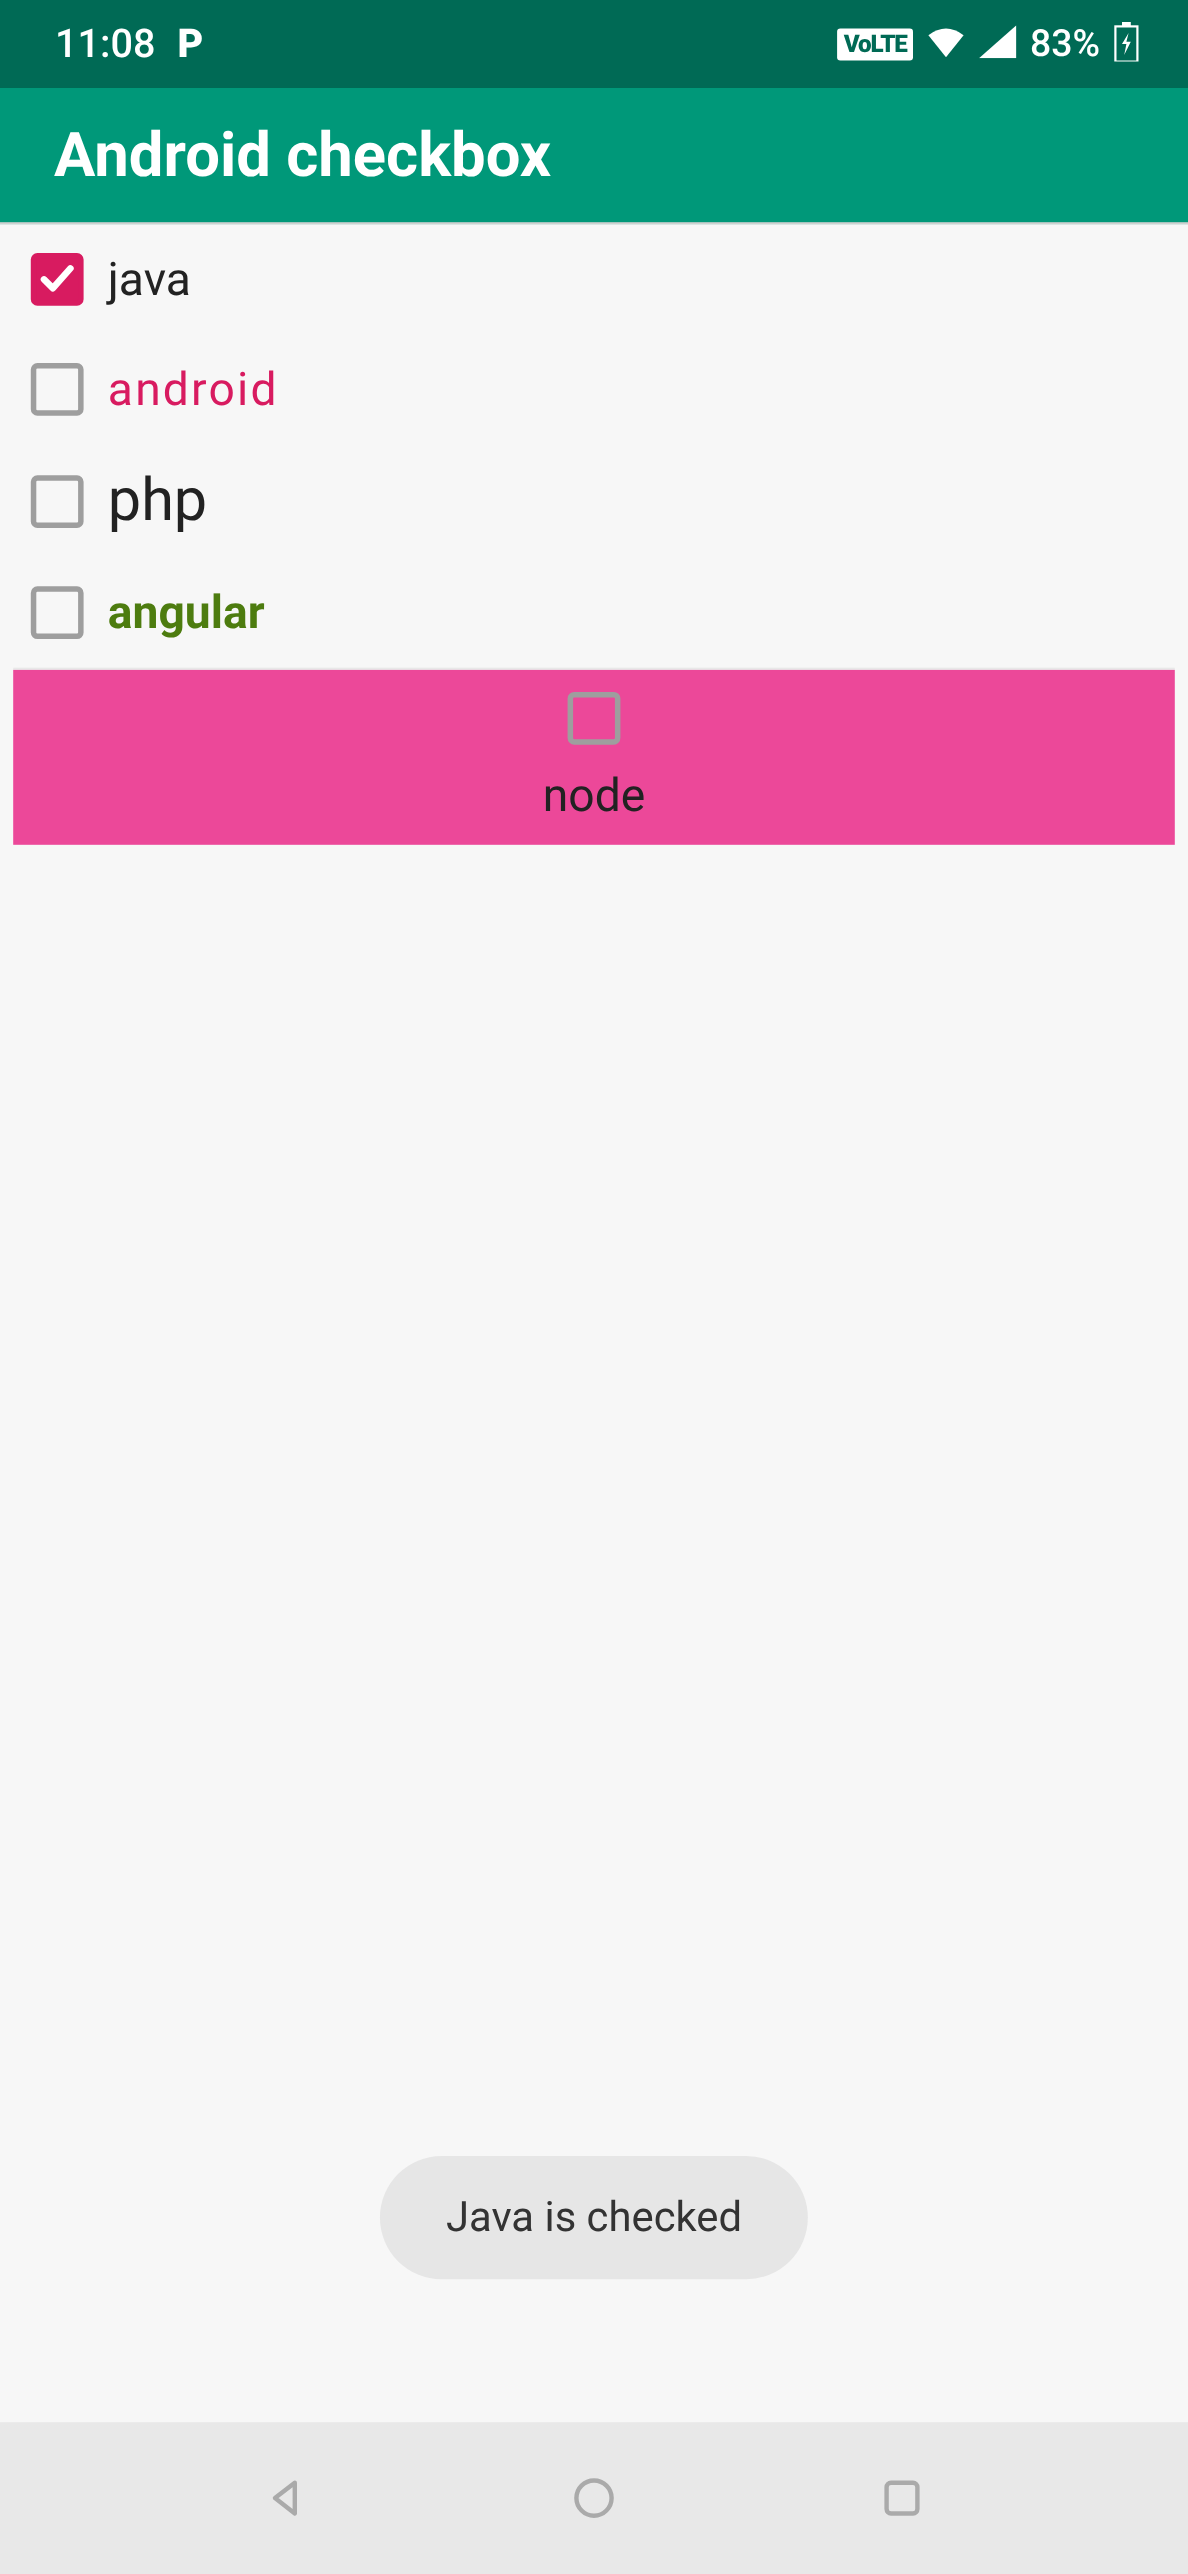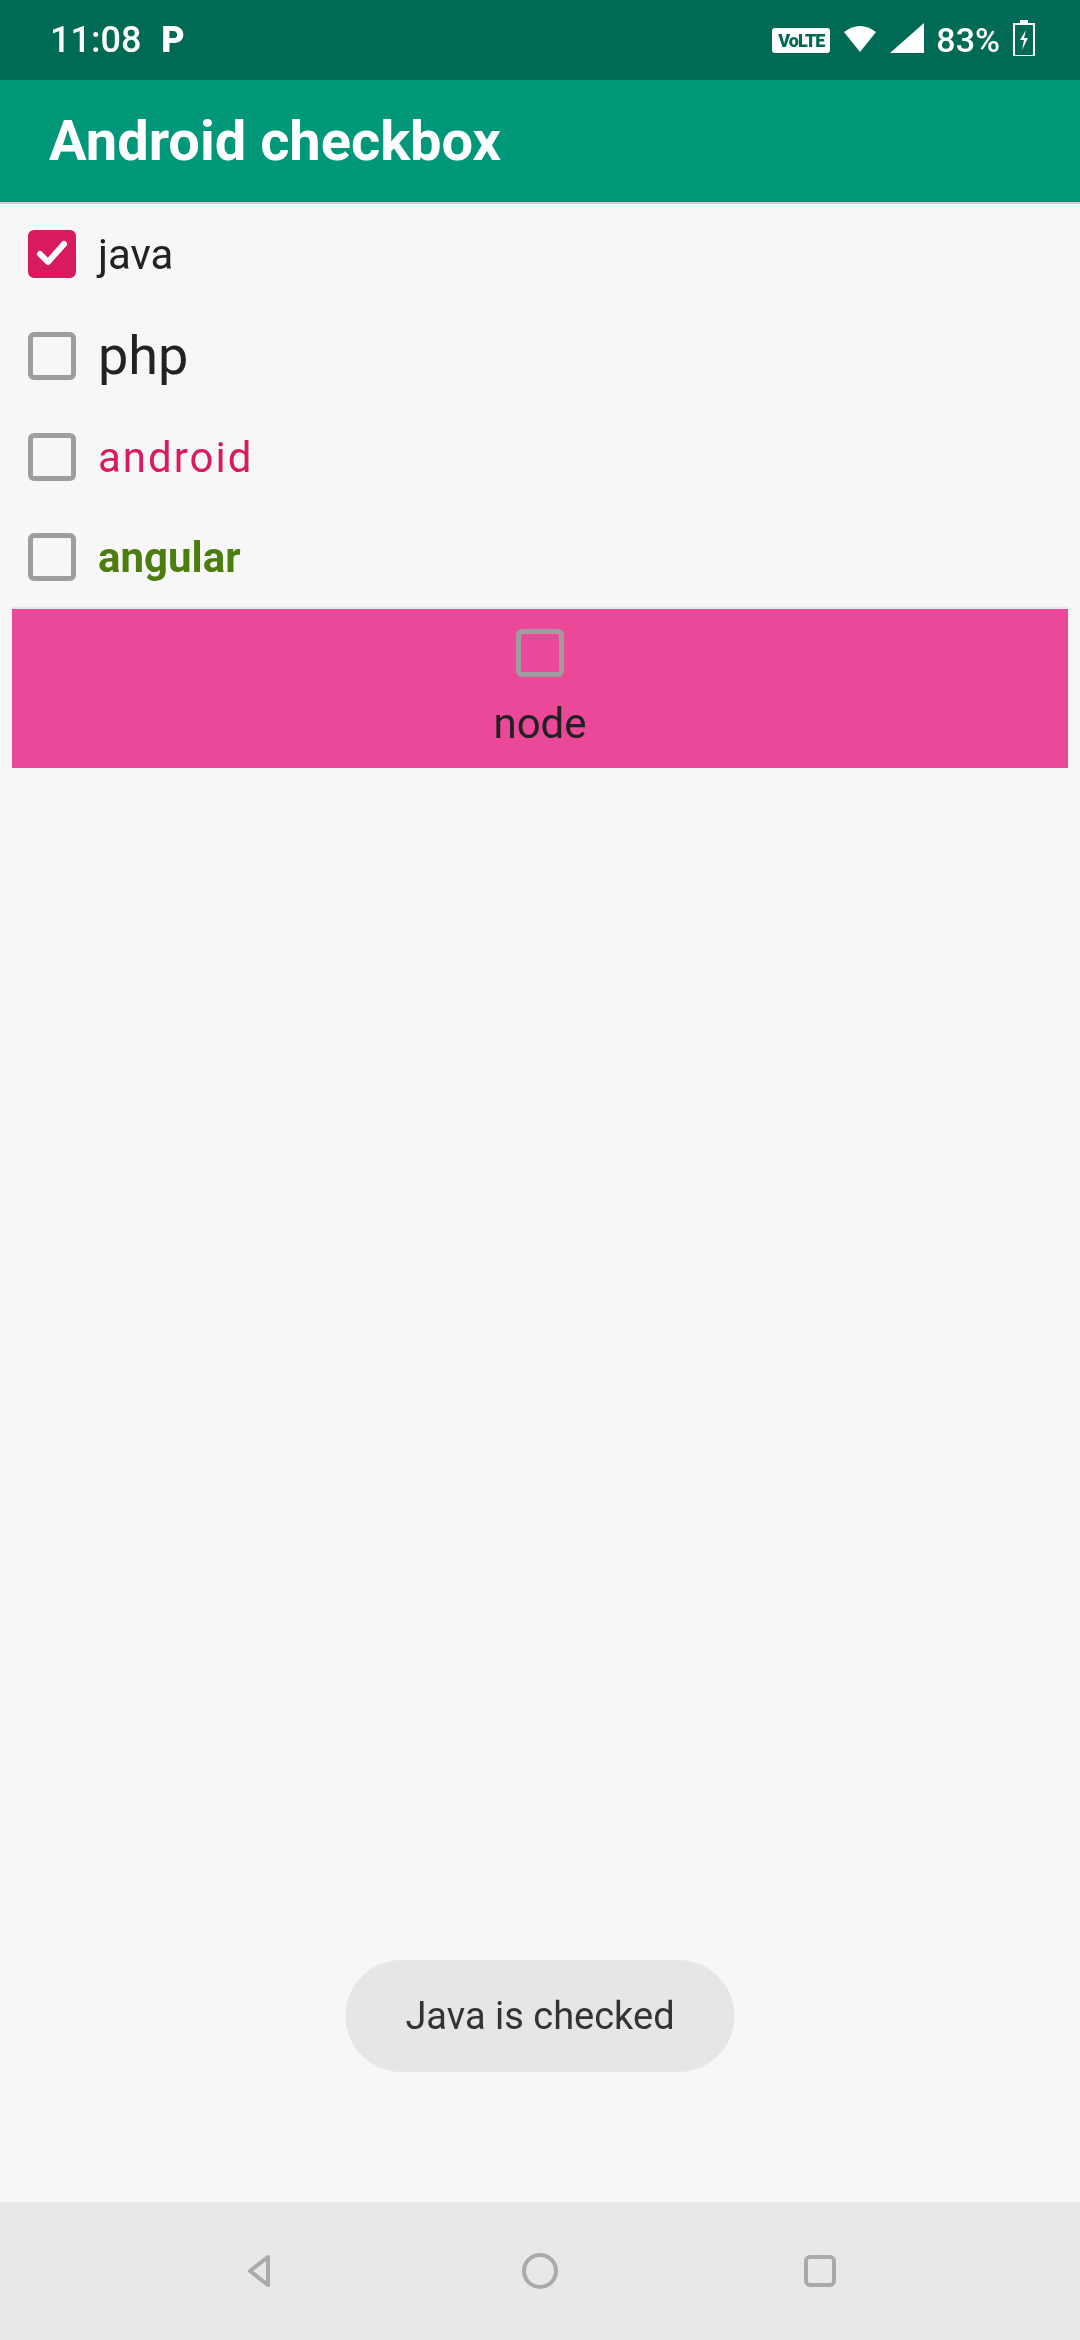--- a/index.html
+++ b/index.html
@@ -38,21 +38,21 @@
       font-weight: 900;
     }
     .status-right {
       display: flex;
       align-items: center;
       gap: 12px;
     }
     .volte-badge {
       background: white;
       color: #006a55;
-      font-size: 18px;
+      font-size: 22px;
       font-weight: 900;
       padding: 2px 6px;
       border-radius: 3px;
       letter-spacing: -1px;
     }
     .status-battery {
       font-size: 34px;
       font-weight: 500;
     }
     .app-bar {
@@ -205,28 +205,28 @@
           <path d="M6 18 L14 26 L30 8" stroke="white" stroke-width="6" fill="none" stroke-linecap="round" stroke-linejoin="round"></path>
         </svg>
     </div>
     <span class="label-java">java</span>
   </div>
 
   <div class="checkbox-row">
     <div class="checkbox">
       
     </div>
+    <span class="label-android">android</span>
+  </div>
+
+  <div class="checkbox-row">
+    <div class="checkbox">
+      
+    </div>
     <span class="label-php">php</span>
-  </div>
-
-  <div class="checkbox-row">
-    <div class="checkbox">
-      
-    </div>
-    <span class="label-android">android</span>
   </div>
 
   <div class="checkbox-row">
     <div class="checkbox">
       
     </div>
     <span class="label-angular">angular</span>
   </div>
 
   <div class="divider"></div>

